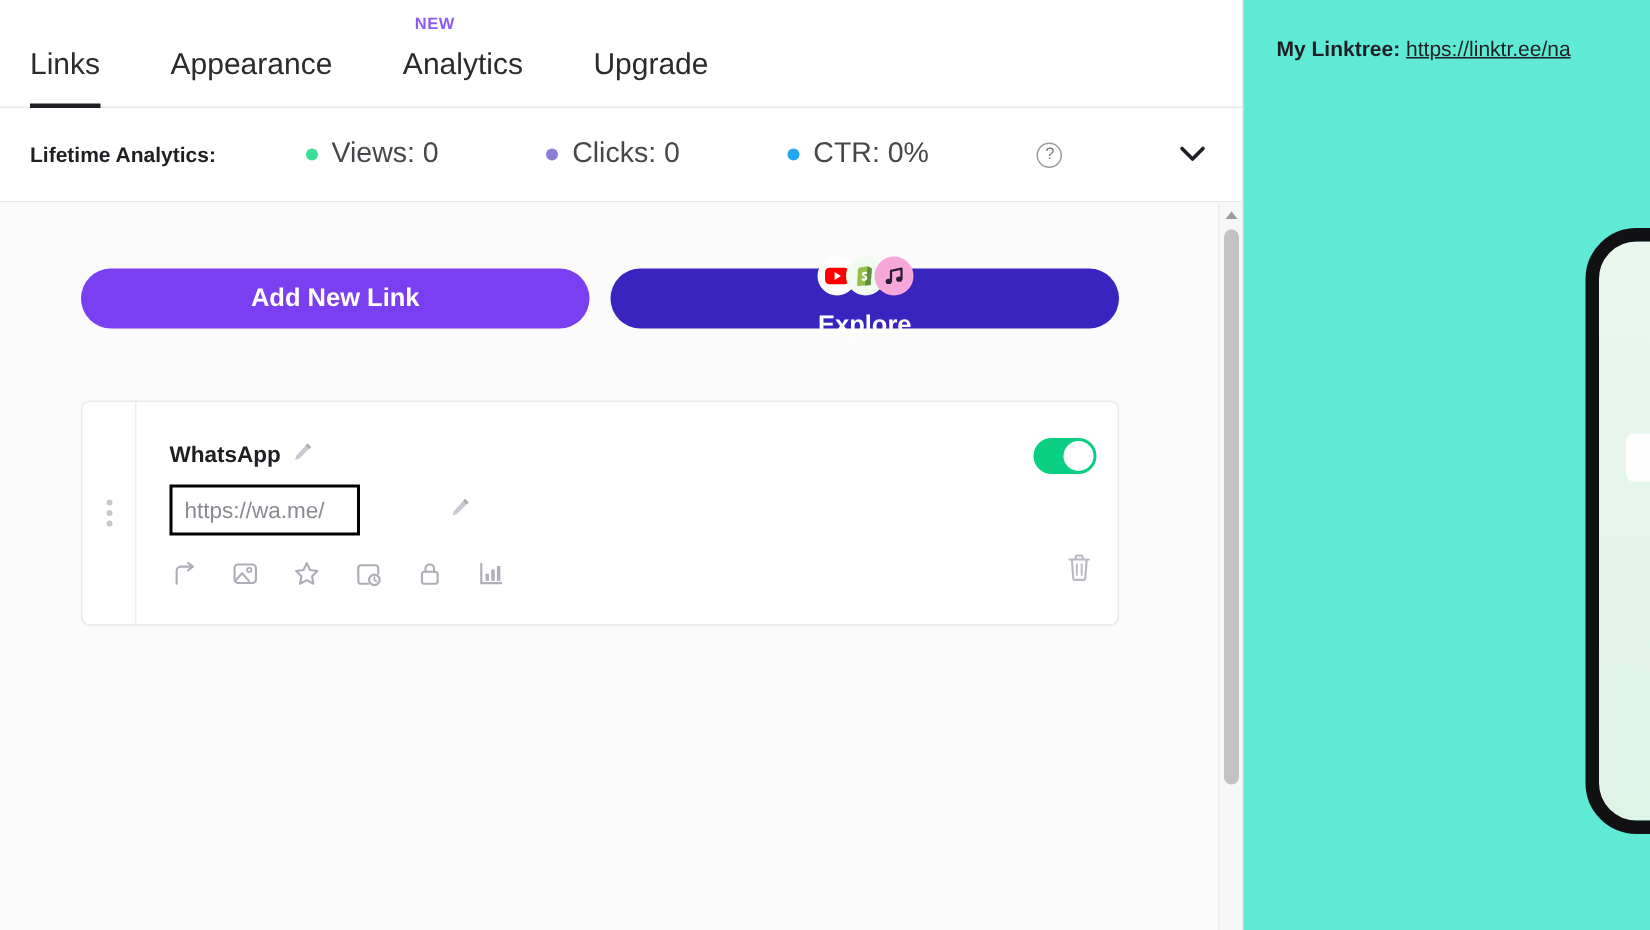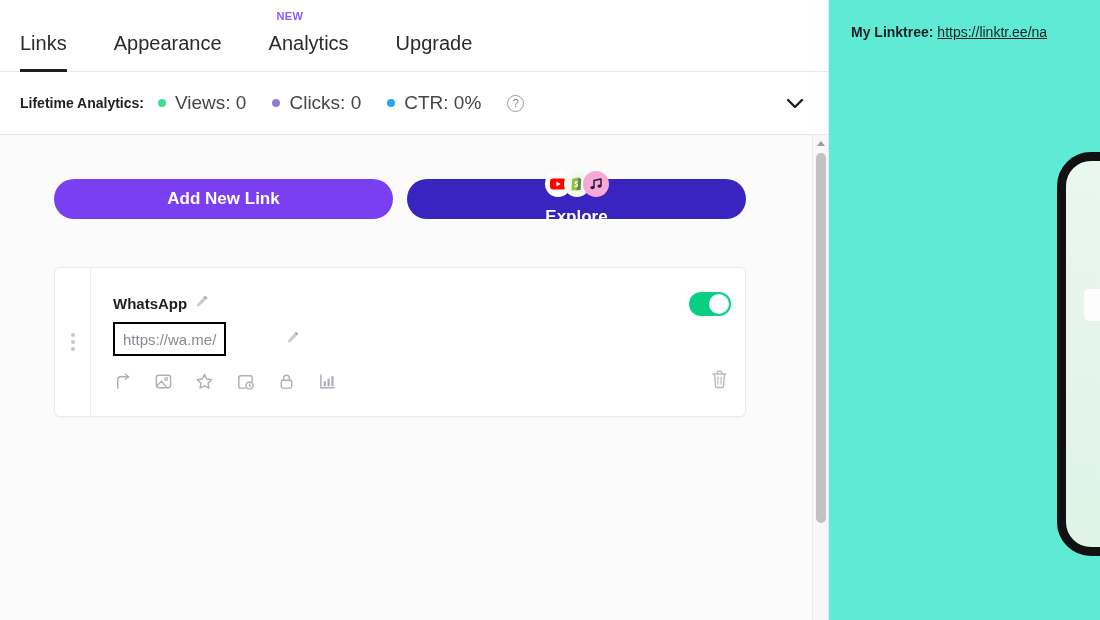--- a/index.html
+++ b/index.html
@@ -52,20 +52,21 @@
   }
 
   
   .analytics-bar {
     height: 63px;
     display: flex; align-items: center;
     padding: 0 24px 0 20px;
     border-bottom: 1px solid #e8e8ea;
     background: #ffffff;
     flex: none;
+    gap: 46px;
   }
   .an-label { font-size: 14px; font-weight: bold; color: #1f1f23; margin-right: 14px; }
   .an-stat { display: flex; align-items: center; margin-right: 26px; font-size: 19px; color: #46464b; }
   .dot { width: 8px; height: 8px; border-radius: 50%; margin-right: 9px; flex: none; }
   .help-icon {
     width: 17px; height: 17px; border-radius: 50%;
     border: 1.4px solid #9a9aa2;
     display: flex; align-items: center; justify-content: center;
     font-size: 11px; color: #7a7a82; cursor: pointer;
   }
@@ -113,21 +114,21 @@
     cursor: grab;
   }
   .drag-dots div { width: 4px; height: 4px; border-radius: 50%; background: #c6c6ce; margin: 3px 0; }
   .card-main { flex: 1; padding: 26px 20px 0 22px; position: relative; }
 
   .card-title-row { display: flex; align-items: center; gap: 8px; }
   .card-title { font-size: 15px; font-weight: bold; color: #1f1f23; }
 
   .url-row { display: flex; align-items: center; margin-top: 10px; }
   .url-input {
-    width: 113px; height: 34px;
+    width: 127px; height: 34px;
     border: 2px solid #000000;
     padding: 0 8px;
     font-size: 15px; color: #8a8a92;
     display: flex; align-items: center;
     background: #fff;
     font-family: "Liberation Sans", sans-serif;
     outline: none;
   }
   .url-pencil { margin-left: 60px; }
 

